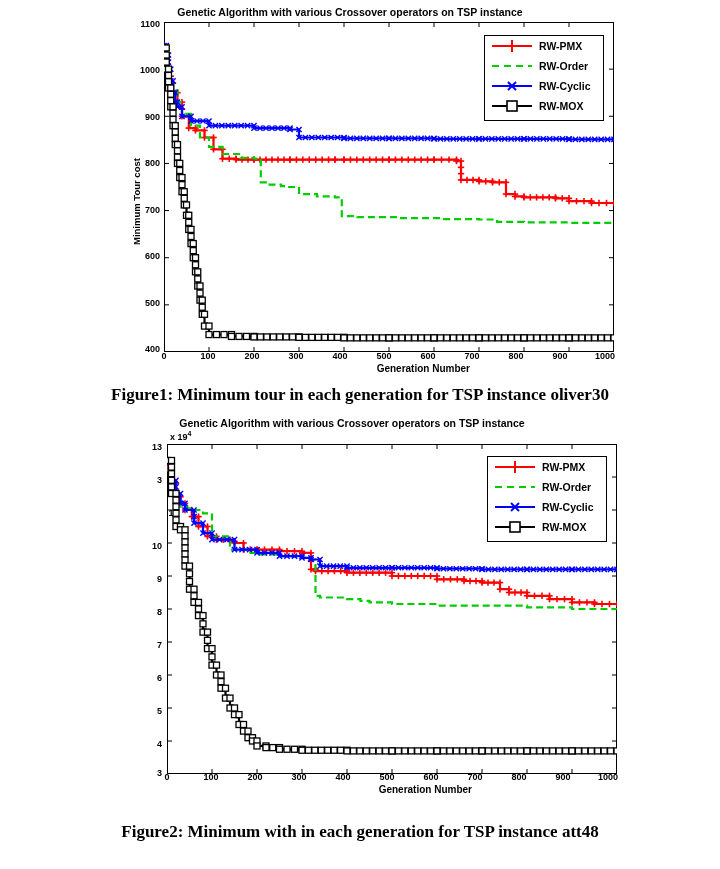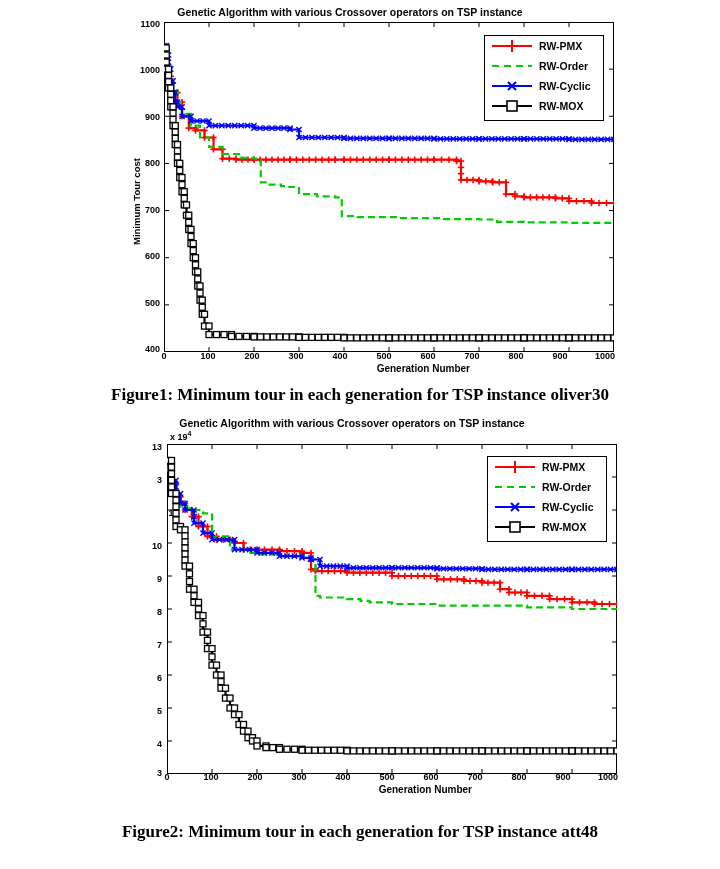--- a/index.html
+++ b/index.html
@@ -1391,15 +1391,15 @@
           <svg width="42" height="14">
               <line x1="1" y1="7" x2="41" y2="7" stroke="#000000" stroke-width="2"></line>
               <rect x="16" y="2" width="10" height="10" fill="#ffffff" stroke="#000000" stroke-width="1.6"></rect>
             </svg>
         </span>
         <span class="legend-label">RW-MOX</span>
       </div>
     </div>
   </div>
 
-  <div class="caption" style="left:0; top:822px;">Figure2: Minimum tour in each generation for TSP instance att48</div>
+  <div class="caption" style="left:0; top:822px;">Figure2: Minimum with in each generation for TSP instance att48</div>
 
 </div>
 
 </body></html>

